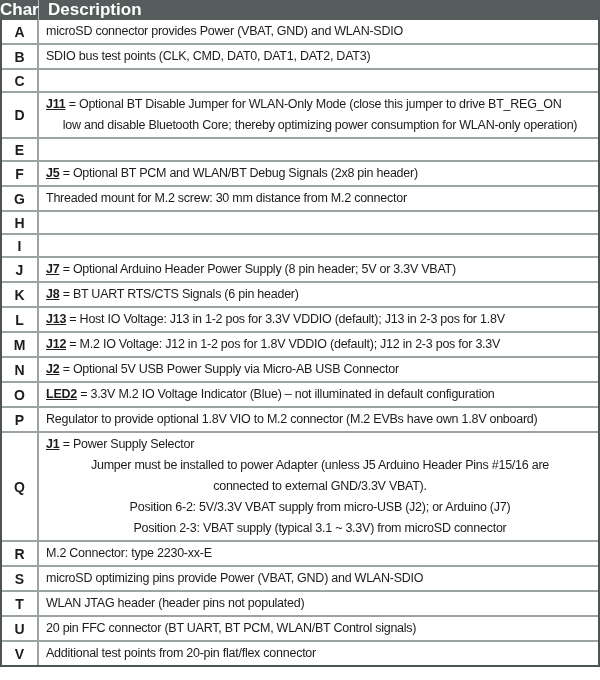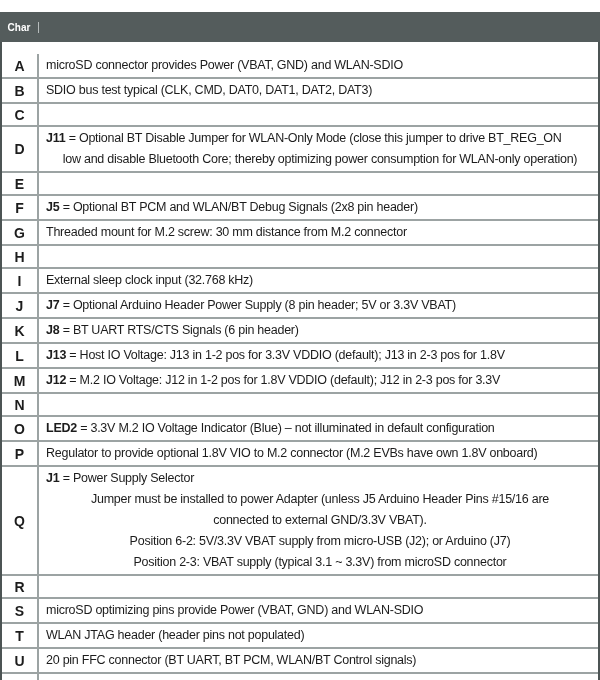--- a/index.html
+++ b/index.html
@@ -19,25 +19,25 @@
   .table{
     width:600px;
     border-left:2px solid var(--outer-border);
     border-right:2px solid var(--outer-border);
     border-bottom:2px solid var(--outer-border);
   }
   .hrow{
     display:flex;
     background:var(--header-bg);
     color:var(--header-text);
-    height:30px;
-    margin:12px -2px;           
+    height:20px;
+    margin:0 -2px;           
     align-items:center;
     font-weight:bold;
-    font-size:10px;
+    font-size:17px;
   }
   .hchar{
     width:39px;
     text-align:center;
     border-right:1px solid #b6bcbc;
     flex:0 0 auto;
   }
   .hdesc{
     padding-left:9px;
     flex:1 1 auto;
@@ -69,41 +69,42 @@
     overflow:hidden;
   }
   .line{
     line-height:19px;
     white-space:nowrap;
   }
   .line + .line{
     margin-top:2px;
     text-align:center;
   }
-  .line b{font-weight:bold;}
+  .line b{font-weight:bold;text-decoration:underline;}
 </style>
 </head>
 <body>
 
 <div class="table">
   <div class="hrow">
     <div class="hchar">Char</div>
+    <div class="hdesc">Description</div>
   </div>
   <div id="rows">
   <div class="row">
     <div class="cchar">A</div>
     <div class="cdesc">
           <div class="line">microSD connector provides Power (VBAT, GND) and WLAN-SDIO</div>
         </div>
   </div>
 
   <div class="row">
     <div class="cchar">B</div>
     <div class="cdesc">
-          <div class="line">SDIO bus test typical (CLK, CMD, DAT0, DAT1, DAT2, DAT3)</div>
+          <div class="line">SDIO bus test points (CLK, CMD, DAT0, DAT1, DAT2, DAT3)</div>
         </div>
   </div>
 
   <div class="row">
     <div class="cchar">C</div>
   </div>
 
   <div class="row">
     <div class="cchar">D</div>
     <div class="cdesc">
@@ -129,23 +130,20 @@
           <div class="line">Threaded mount for M.2 screw: 30 mm distance from M.2 connector</div>
         </div>
   </div>
 
   <div class="row">
     <div class="cchar">H</div>
   </div>
 
   <div class="row">
     <div class="cchar">I</div>
-    <div class="cdesc">
-          <div class="line">External sleep clock input (32.768 kHz)</div>
-        </div>
   </div>
 
   <div class="row">
     <div class="cchar">J</div>
     <div class="cdesc">
           <div class="line"><b>J7</b> = Optional Arduino Header Power Supply (8 pin header; 5V or 3.3V VBAT)</div>
         </div>
   </div>
 
   <div class="row">
@@ -164,20 +162,23 @@
 
   <div class="row">
     <div class="cchar">M</div>
     <div class="cdesc">
           <div class="line"><b>J12</b> = M.2 IO Voltage: J12 in 1-2 pos for 1.8V VDDIO (default); J12 in 2-3 pos for 3.3V</div>
         </div>
   </div>
 
   <div class="row">
     <div class="cchar">N</div>
+    <div class="cdesc">
+          <div class="line"><b>J2</b> = Optional 5V USB Power Supply via Micro-AB USB Connector</div>
+        </div>
   </div>
 
   <div class="row">
     <div class="cchar">O</div>
     <div class="cdesc">
           <div class="line"><b>LED2</b> = 3.3V M.2 IO Voltage Indicator (Blue) – not illuminated in default configuration</div>
         </div>
   </div>
 
   <div class="row">
@@ -193,20 +194,23 @@
           <div class="line"><b>J1</b> = Power Supply Selector</div>
           <div class="line">Jumper must be installed to power Adapter (unless J5 Arduino Header Pins #15/16 are</div>
           <div class="line">connected to external GND/3.3V VBAT).</div>
           <div class="line">Position 6-2: 5V/3.3V VBAT supply from micro-USB (J2); or Arduino (J7)</div>
           <div class="line">Position 2-3: VBAT supply (typical 3.1 ~ 3.3V) from microSD connector</div>
         </div>
   </div>
 
   <div class="row">
     <div class="cchar">R</div>
+    <div class="cdesc">
+          <div class="line">M.2 Connector: type 2230-xx-E</div>
+        </div>
   </div>
 
   <div class="row">
     <div class="cchar">S</div>
     <div class="cdesc">
           <div class="line">microSD optimizing pins provide Power (VBAT, GND) and WLAN-SDIO</div>
         </div>
   </div>
 
   <div class="row">

